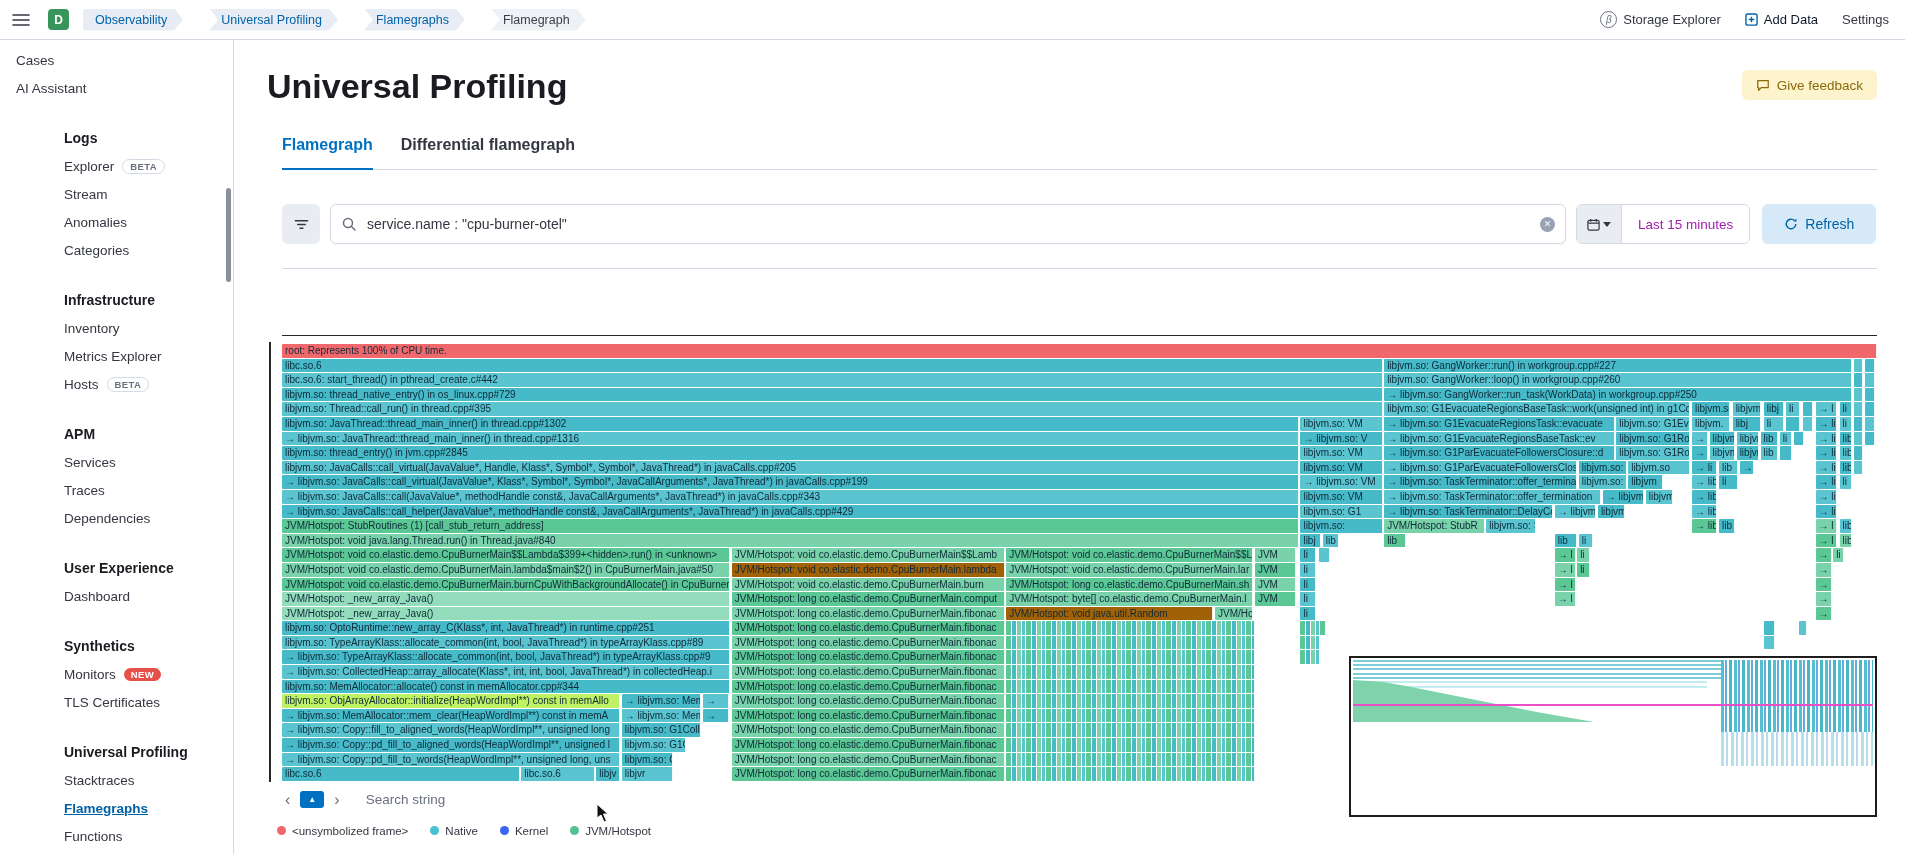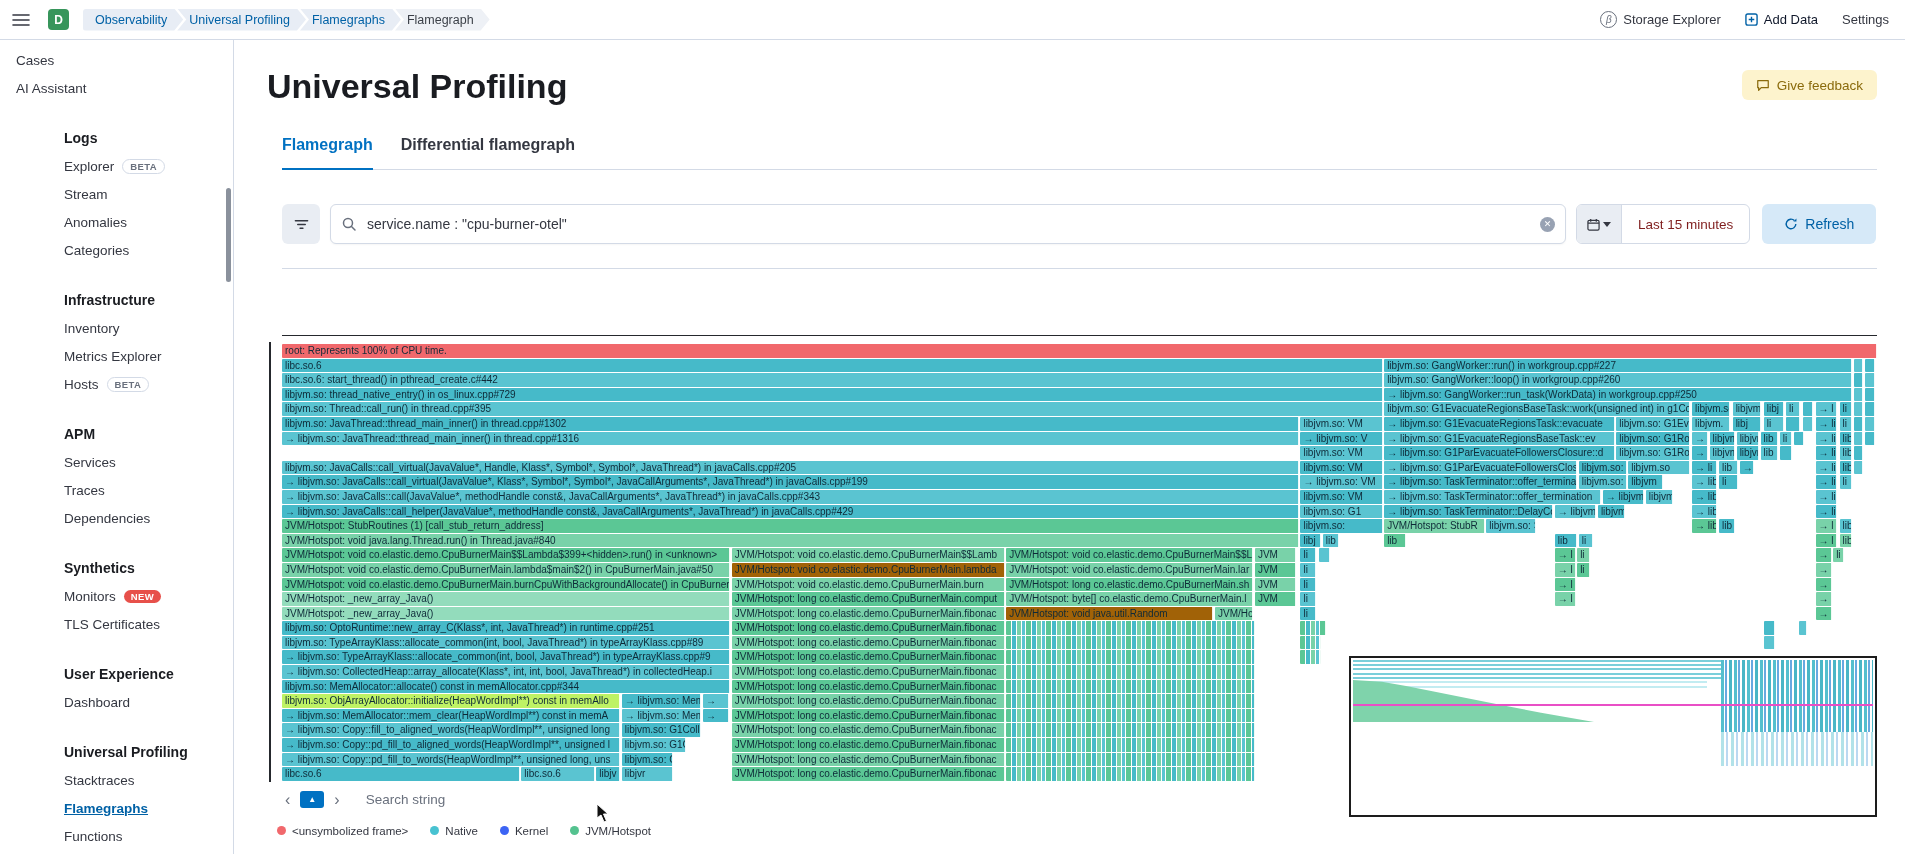--- a/index.html
+++ b/index.html
@@ -4,21 +4,21 @@
 <title>Universal Profiling</title>
 <style>
   html,body{margin:0;padding:0;background:#fff;}
   .page{position:relative;width:1905px;height:854px;overflow:hidden;background:#fff;
         font-family:"Liberation Sans",sans-serif;color:#343741;}
   
   .topbar{position:relative;height:39px;border-bottom:1px solid #d3dae6;display:flex;align-items:center;background:#fff;z-index:30;}
   .hamburger{margin-left:12px;display:flex;align-items:center;cursor:pointer;}
   .space-badge{margin-left:18px;width:21px;height:21px;border-radius:4px;color:#fff;font-size:12px;font-weight:700;
                display:flex;align-items:center;justify-content:center;cursor:pointer;}
-  .breadcrumbs{display:flex;align-items:flex-start;margin-left:14px;}
+  .breadcrumbs{display:flex;align-items:flex-start;margin-left:14px;gap:32px;}
   .crumb{height:22px;line-height:22px;font-size:12.5px;color:#0061a6;background:#e8edf5;padding:0 16px 0 12px;
          clip-path:polygon(0 0,calc(100% - 9px) 0,100% 50%,calc(100% - 9px) 100%,0 100%,9px 50%);
          margin-left:-6px;cursor:pointer;white-space:nowrap;}
   .crumb:first-child{margin-left:0;clip-path:polygon(0 0,calc(100% - 9px) 0,100% 50%,calc(100% - 9px) 100%,0 100%);border-radius:3px 0 0 3px;}
   .crumb.last{color:#3a3f47;background:#eef1f6;cursor:default;}
   .topbar-right{position:absolute;right:16px;top:0;height:39px;display:flex;align-items:center;gap:24px;}
   .top-link{display:flex;align-items:center;gap:6px;font-size:13px;color:#343741;cursor:pointer;text-decoration:none;}
   .top-link.blue{color:#0f172a;}
   .beta-circle{width:15px;height:15px;border:1px solid #69707d;border-radius:50%;font-size:10px;font-style:italic;
                color:#69707d;display:flex;align-items:center;justify-content:center;}
@@ -48,21 +48,21 @@
   .querybar{display:flex;align-items:center;height:40px;width:1236px;background:#fff;border:1px solid #d3dae6;
             border-radius:6px;padding:0 10px;box-sizing:border-box;box-shadow:0 1px 2px rgba(0,0,0,.04);}
   .query-input{flex:1;border:none;outline:none;font-size:14px;color:#343741;margin-left:8px;font-family:inherit;background:transparent;}
   .clear-btn{width:15px;height:15px;border-radius:50%;background:#98a2b3;color:#fff;font-size:9px;line-height:15px;
              text-align:center;cursor:pointer;flex:none;}
   .datepicker{display:flex;align-items:center;height:40px;margin-left:10px;border:1px solid #d3dae6;border-radius:6px;
               overflow:hidden;background:#fff;box-sizing:border-box;cursor:pointer;}
   .dp-cal{width:44px;height:100%;background:#e9edf3;display:flex;align-items:center;justify-content:center;gap:3px;
           border-right:1px solid #d3dae6;}
   .chev-down{width:0;height:0;border-left:4px solid transparent;border-right:4px solid transparent;border-top:5px solid #343741;}
-  .dp-label{padding:0 16px;font-size:13.5px;color:#7f1d1d;white-space:nowrap;}
+  .dp-label{padding:0 16px;font-size:13.5px;color:#a21caf;white-space:nowrap;}
   .refresh-btn{display:flex;align-items:center;justify-content:center;gap:7px;height:40px;width:114px;margin-left:12px;
                border:none;border-radius:6px;background:#d6e9f8;color:#0061a6;font-size:14px;font-weight:500;
                font-family:inherit;cursor:pointer;}
   .divider{border:0;border-top:1px solid #d3dae6;margin:24px 0 0 15px;width:1595px;}
   
   .chart-wrap{position:relative;margin:66px 0 0 15px;width:1595px;border-top:1px solid #25282d;}
   .axis-left{position:absolute;left:-13px;top:6px;height:440px;width:2px;background:#25282d;}
   #flame-rows{padding-top:8px;}
   .fg-row{position:relative;height:13.6px;margin-bottom:1px;}
   .fg-seg{position:absolute;top:0;height:100%;font-size:10px;line-height:13.5px;color:#0e2a38;white-space:nowrap;
@@ -175,33 +175,33 @@
             <span>Services</span>
           </div>
           <div class="sb-item">
             <span>Traces</span>
           </div>
           <div class="sb-item">
             <span>Dependencies</span>
           </div>
         </div>
         <div class="sb-section">
+          <div class="sb-head">User Experience</div>
+          <div class="sb-item">
+            <span>Dashboard</span>
+          </div>
+        </div>
+        <div class="sb-section">
           <div class="sb-head">Synthetics</div>
           <div class="sb-item">
             <span>Monitors</span>
             <span class="sb-badge b-new" style="background: rgb(231, 80, 74);">NEW</span>
           </div>
           <div class="sb-item">
             <span>TLS Certificates</span>
-          </div>
-        </div>
-        <div class="sb-section">
-          <div class="sb-head">User Experience</div>
-          <div class="sb-item">
-            <span>Dashboard</span>
           </div>
         </div>
         <div class="sb-section">
           <div class="sb-head">Universal Profiling</div>
           <div class="sb-item">
             <span>Stacktraces</span>
           </div>
           <div class="sb-item active">
             <span>Flamegraphs</span>
           </div>
@@ -325,20 +325,21 @@
             <div class="fg-seg" title="libjvm" style="background: rgb(90, 196, 209); left: 91.2%; width: 1.4%;">libjvm</div>
             <div class="fg-seg" title="lib" style="background: rgb(70, 186, 201); left: 92.7%; width: 1.1%;">lib</div>
             <div class="fg-seg" title="li" style="background: rgb(90, 196, 209); left: 93.9%; width: 0.8%;">li</div>
             <div class="fg-seg" title="" style="background: rgb(70, 186, 201); left: 94.8%; width: 0.6%;"></div>
             <div class="fg-seg" title="→ li" style="background: rgb(90, 196, 209); left: 96.15%; width: 1.35%;">→ li</div>
             <div class="fg-seg" title="lib" style="background: rgb(70, 186, 201); left: 97.65%; width: 0.8%;">lib</div>
             <div class="fg-seg" title="" style="background: rgb(90, 196, 209); left: 98.55%; width: 0.6%;"></div>
             <div class="fg-seg" title="" style="background: rgb(70, 186, 201); left: 99.25%; width: 0.65%;"></div>
           </div>
           <div class="fg-row">
+            <div class="fg-seg" title="libjvm.so: thread_entry() in jvm.cpp#2845" style="background: rgb(70, 186, 201); left: 0%; width: 63.75%;">libjvm.so: thread_entry() in jvm.cpp#2845</div>
             <div class="fg-seg" title="libjvm.so: VM" style="background: rgb(90, 196, 209); left: 63.85%; width: 5.15%;">libjvm.so: VM</div>
             <div class="fg-seg" title="→ libjvm.so: G1ParEvacuateFollowersClosure::d" style="background: rgb(70, 186, 201); left: 69.1%; width: 14.45%;">→ libjvm.so: G1ParEvacuateFollowersClosure::d</div>
             <div class="fg-seg" title="libjvm.so: G1RootPro" style="background: rgb(90, 196, 209); left: 83.65%; width: 4.65%;">libjvm.so: G1RootPro</div>
             <div class="fg-seg" title="→" style="background: rgb(70, 186, 201); left: 88.4%; width: 1%;">→</div>
             <div class="fg-seg" title="libjvm.s" style="background: rgb(90, 196, 209); left: 89.5%; width: 1.6%;">libjvm.s</div>
             <div class="fg-seg" title="libjvm" style="background: rgb(70, 186, 201); left: 91.2%; width: 1.4%;">libjvm</div>
             <div class="fg-seg" title="lib" style="background: rgb(90, 196, 209); left: 92.7%; width: 1.1%;">lib</div>
             <div class="fg-seg" title="" style="background: rgb(70, 186, 201); left: 93.9%; width: 0.8%;"></div>
             <div class="fg-seg" title="→ li" style="background: rgb(70, 186, 201); left: 96.15%; width: 1.35%;">→ li</div>
             <div class="fg-seg" title="lib" style="background: rgb(90, 196, 209); left: 97.65%; width: 0.8%;">lib</div>

